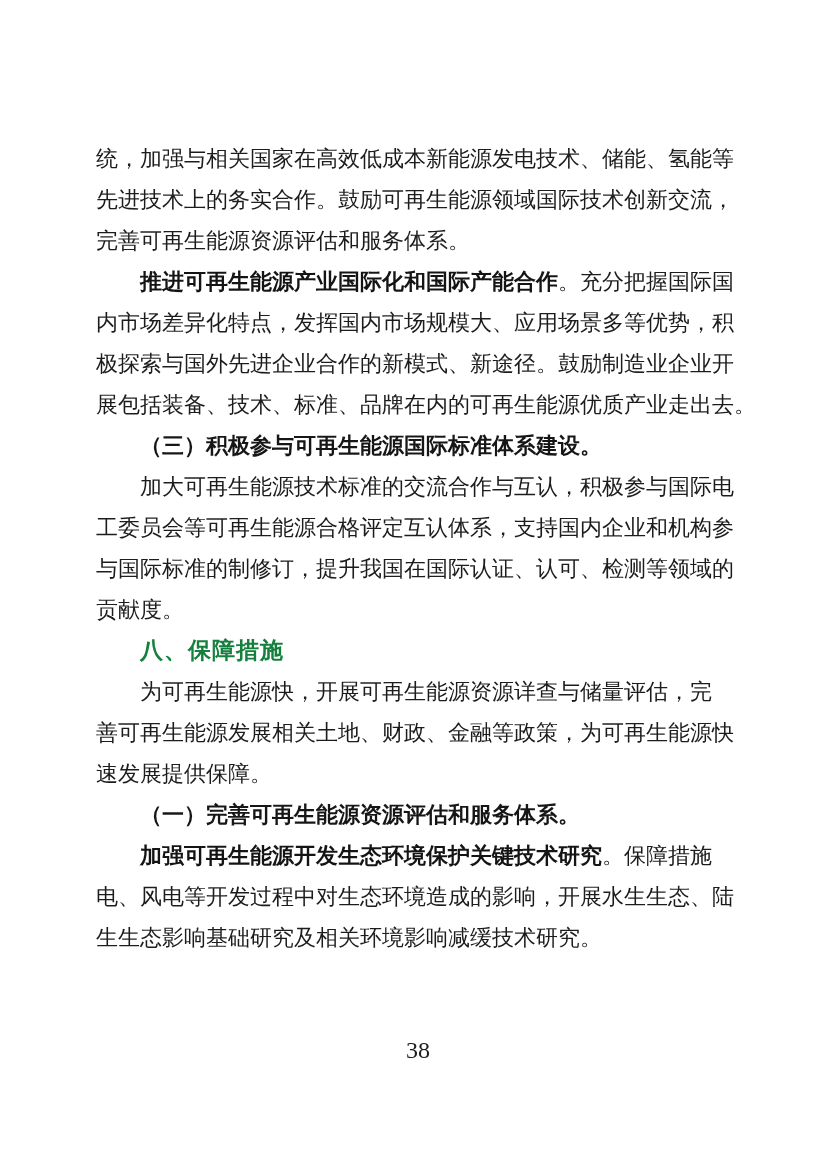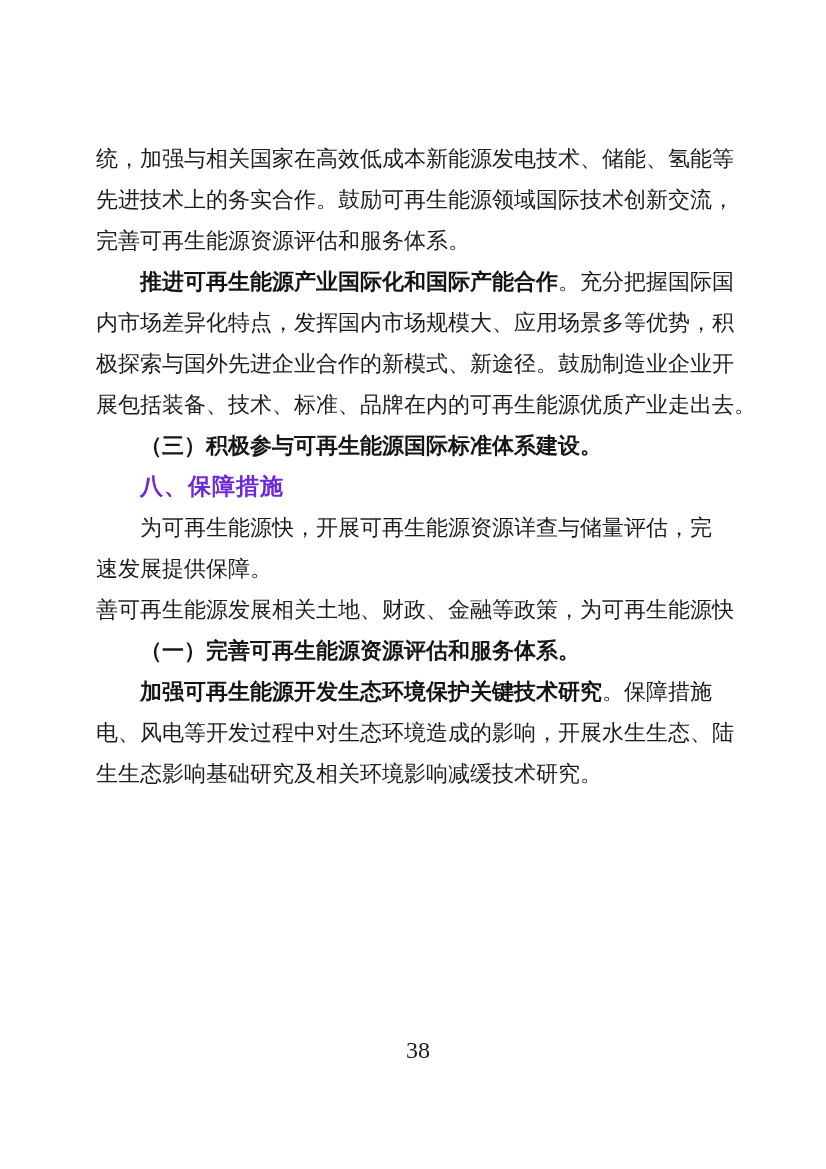--- a/index.html
+++ b/index.html
@@ -34,21 +34,21 @@
   .line.indent { padding-left: 44px; }
   .bold { font-weight: bold; color: #141414; }
   .style-sub-heading .line {
     font-weight: bold;
     color: #161616;
   }
   .style-section-heading .line {
     font-family: "Liberation Sans", sans-serif;
     font-weight: bold;
     font-size: 23px;
-    color: #6d28d9;
+    color: #15803d;
     letter-spacing: 1px;
   }
   .page-footer {
     position: absolute;
     top: 1036px;
     left: 96px;
     width: 644px;
     text-align: center;
     font-size: 24px;
     color: #1c1c1c;
@@ -67,27 +67,33 @@
       </div>
       <div class="paragraph style-body">
         <div class="line indent"><span class="bold">推进可再生能源产业国际化和国际产能合作</span><span>。充分把握国际国</span></div>
         <div class="line"><span>内市场差异化特点，发挥国内市场规模大、应用场景多等优势，积</span></div>
         <div class="line"><span>极探索与国外先进企业合作的新模式、新途径。鼓励制造业企业开</span></div>
         <div class="line"><span>展包括装备、技术、标准、品牌在内的可再生能源优质产业走出去。</span></div>
       </div>
       <div class="paragraph style-sub-heading">
         <div class="line indent"><span>（三）积极参与可再生能源国际标准体系建设。</span></div>
       </div>
+      <div class="paragraph style-body">
+        <div class="line indent"><span>加大可再生能源技术标准的交流合作与互认，积极参与国际电</span></div>
+        <div class="line"><span>工委员会等可再生能源合格评定互认体系，支持国内企业和机构参</span></div>
+        <div class="line"><span>与国际标准的制修订，提升我国在国际认证、认可、检测等领域的</span></div>
+        <div class="line"><span>贡献度。</span></div>
+      </div>
       <div class="paragraph style-section-heading">
         <div class="line indent"><span>八、保障措施</span></div>
       </div>
       <div class="paragraph style-body">
         <div class="line indent"><span>为可再生能源快，开展可再生能源资源详查与储量评估，完</span></div>
+        <div class="line"><span>善可再生能源发展相关土地、财政、金融等政策，为可再生能源快</span></div>
         <div class="line"><span>速发展提供保障。</span></div>
-        <div class="line"><span>善可再生能源发展相关土地、财政、金融等政策，为可再生能源快</span></div>
       </div>
       <div class="paragraph style-sub-heading">
         <div class="line indent"><span>（一）完善可再生能源资源评估和服务体系。</span></div>
       </div>
       <div class="paragraph style-body">
         <div class="line indent"><span class="bold">加强可再生能源开发生态环境保护关键技术研究</span><span>。保障措施</span></div>
         <div class="line"><span>电、风电等开发过程中对生态环境造成的影响，开展水生生态、陆</span></div>
         <div class="line"><span>生生态影响基础研究及相关环境影响减缓技术研究。</span></div>
       </div>
     </div>

